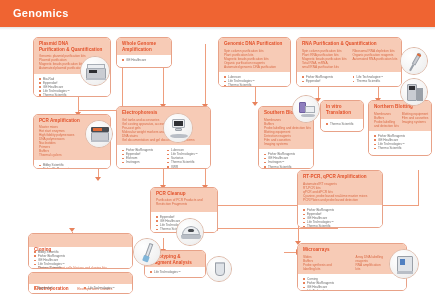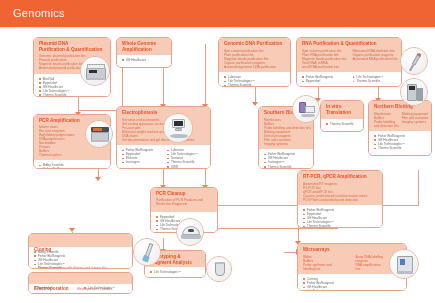--- a/index.html
+++ b/index.html
@@ -4,21 +4,21 @@
 <style>
   * { box-sizing: border-box; margin:0; padding:0; }
   html,body { width:435px; height:303px; overflow:hidden; background:#ffffff;
     font-family:"Liberation Sans", sans-serif; }
   #stage { position:relative; width:435px; height:303px; background:#fff; }
 
   
   .banner { position:absolute; left:0; top:0; width:435px; height:27px;
     background:#ef6432; }
   .banner .title { position:absolute; left:13px; top:7px; color:#fff;
-    font-size:11px; font-weight:normal; letter-spacing:.3px; }
+    font-size:11px; font-weight:bold; letter-spacing:.3px; }
   .banner-shadow { position:absolute; left:0; top:27px; width:435px; height:3px;
     background:linear-gradient(#e4e4e4,#ffffff); }
 
   
   .ln { position:absolute; background:#ee9e7e; }
   .ln.h { height:1px; }
   .ln.v { width:1px; }
   .arrow { position:absolute; width:0; height:0; }
   .arrow.down { border-left:3px solid transparent; border-right:3px solid transparent;
     border-top:4px solid #e8825c; }

